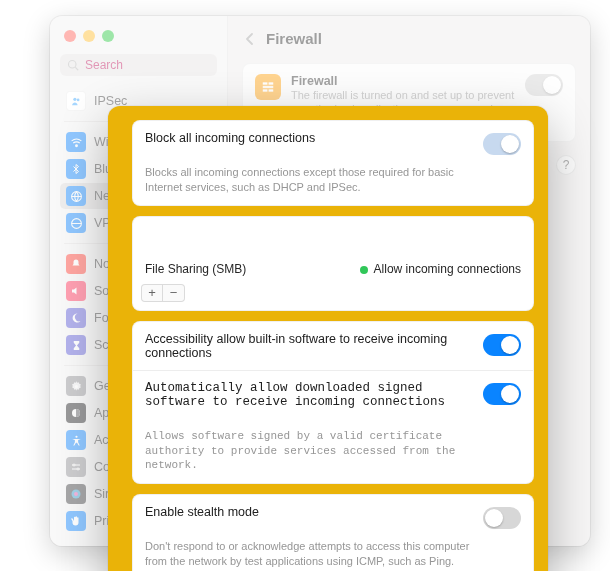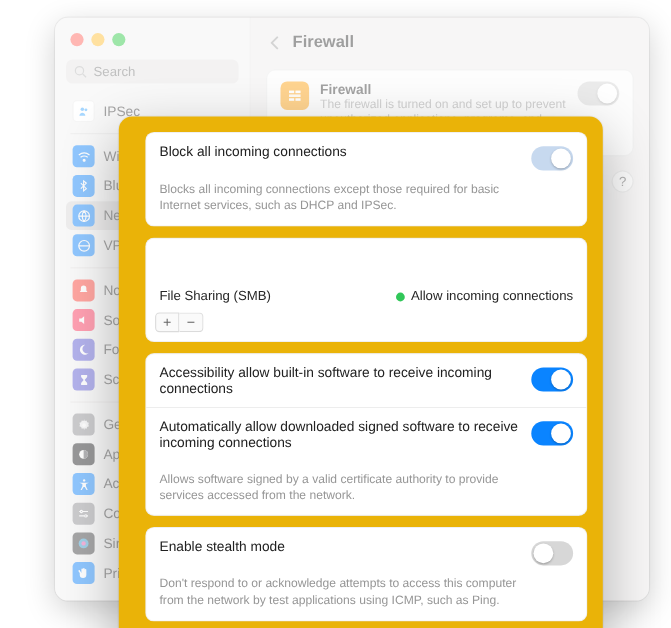--- a/index.html
+++ b/index.html
@@ -30,21 +30,21 @@
     padding: 10px 10px 10px 10px;
     display: flex; flex-direction: column;
     gap: 2px;
   }
   .traffic { display: flex; gap: 7px; padding: 4px 2px 10px 4px; }
   .dot { width: 12px; height: 12px; border-radius: 50%; }
   .dot.r { background: #fe5f57; } .dot.y { background: #febc2e; } .dot.g { background: #28c840; }
   .search {
     display: flex; align-items: center; gap: 6px;
     background: rgba(0,0,0,0.055); border-radius: 6px;
-    padding: 4px 7px; font-size: 12px; color: #737373;
+    padding: 4px 7px; font-size: 12px; color: #be185d;
   }
   .search svg { width: 12px; height: 12px; opacity: .55; }
   .side-list { display: flex; flex-direction: column; gap: 1px; margin-top: 10px; }
   .side-item {
     display: flex; align-items: center; gap: 8px;
     padding: 3px 6px; border-radius: 5px;
     font-size: 12.5px; color: #3a3a3a;
     white-space: nowrap; overflow: hidden;
   }
   .side-item.selected { background: rgba(0,0,0,0.10); }
@@ -119,21 +119,21 @@
   .card {
     background: #ffffff;
     border-radius: 8px;
     border: 1px solid rgba(0,0,0,0.06);
     margin-bottom: 10px;
   }
   .row {
     display:flex; align-items:flex-start; gap: 10px;
     padding: 10px 12px;
   }
-  .row + .row { border-top: 1px solid rgba(0,0,0,0.07); }
+  .row + .row { border-top: 1px solid rgba(0,0,0,0.07); font-family: Liberation Mono, monospace; }
   .row-body { flex:1; }
   .row-title { font-size: 12.5px; color: #212121; font-weight: 500; }
   .row-desc  { font-size: 11px;  color: #969696; line-height:1.35; margin-top: 20px; }
   .toggle {
     width: 38px; height: 22px; border-radius: 11px; position: relative; flex:0 0 38px;
     background: #d7d7d7; margin-top: 2px;
   }
   .toggle::after { content:""; position:absolute; top:2px; width:18px; height:18px; background:#fff; border-radius:50%; box-shadow:0 1px 2px rgba(0,0,0,0.25); }
   .toggle.off::after { left: 2px; }
   .toggle.on  { background: #0a84ff; }

